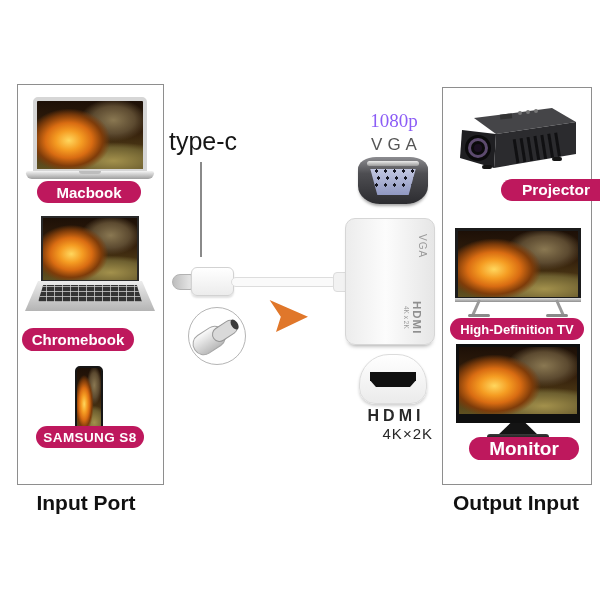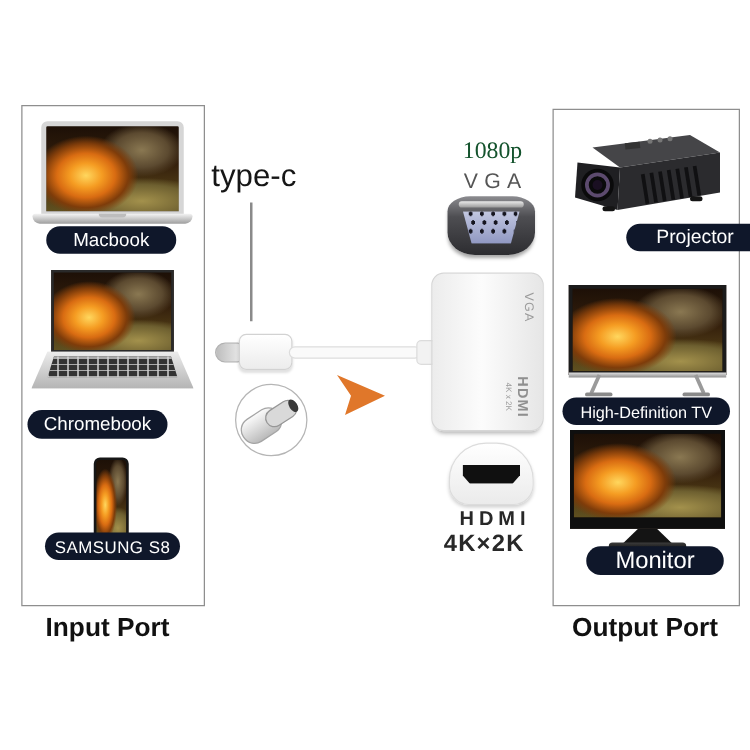--- a/index.html
+++ b/index.html
@@ -2,21 +2,21 @@
 <html><head>
 <meta charset="utf-8">
 <style>
   html,body{margin:0;padding:0;background:#fff;}
   #canvas{position:relative;width:600px;height:600px;background:#fff;overflow:hidden;
           font-family:"Liberation Sans",sans-serif;}
   .abs{position:absolute;}
   
   .group-box{position:absolute;border:1.5px solid #8e8e8e;background:#fff;}
   
-  .pill{position:absolute;background:#0f172a;border-radius:12px;color:#fff;font-weight:normal;
+  .pill{position:absolute;background:#be185d;border-radius:12px;color:#fff;font-weight:bold;
         display:flex;align-items:center;justify-content:center;white-space:nowrap;}
   .caption{position:absolute;font-weight:bold;font-size:21px;color:#111;text-align:center;}
   
   .fire{background-color:#1c0f06;background-image:
     radial-gradient(ellipse 55% 65% at 30% 58%, #ffd75e 0%, #f59c22 22%, #d96c12 40%, #7e3c0a 58%, rgba(40,20,8,0) 72%),
     radial-gradient(ellipse 45% 45% at 72% 28%, #8a7852 0%, #5c4a30 45%, rgba(40,30,18,0) 70%),
     radial-gradient(ellipse 70% 35% at 72% 88%, #a3914c 0%, #6e6030 55%, rgba(60,50,20,0) 78%),
     radial-gradient(ellipse 12% 40% at 52% 48%, #1f1008 30%, rgba(0,0,0,0) 65%),
     linear-gradient(180deg,#1d1007 0%,#35200c 45%,#4f3c16 75%,#5f5020 100%);}
   
@@ -63,21 +63,21 @@
   .adapter{left:345px;top:218px;width:90px;height:127px;border-radius:10px;box-sizing:border-box;
     background:linear-gradient(90deg,#ececec,#fcfcfc 45%,#e6e6e6);border:1px solid #d6d6d6;
     box-shadow:0 4px 4px -3px rgba(0,0,0,.35);}
   .vtext{position:absolute;writing-mode:vertical-rl;color:#9a9a9a;white-space:nowrap;}
   .magnifier{left:188px;top:307px;width:58px;height:58px;border:1.2px solid #b5b5b5;border-radius:50%;
     background:#fff;box-sizing:border-box;}
   .arrow{left:268px;top:300px;width:40px;height:32px;
     clip-path:polygon(4% 0%,100% 52%,20% 100%,32% 52%);}
   
   .res-1080p{left:355px;top:110px;width:78px;text-align:center;font-family:"Liberation Serif",serif;
-    font-size:19px;color:#14532d;}
+    font-size:19px;color:#8b5cf6;}
   .vga-word{left:355px;top:135px;width:78px;text-align:center;font-size:17px;letter-spacing:5px;
     text-indent:5px;color:#555;}
   .vga-conn{left:358px;top:157px;width:70px;height:47px;box-sizing:border-box;
     border-radius:18px 18px 22px 22px / 12px 12px 18px 18px;
     background:linear-gradient(180deg,#8c8c90,#4e4e52 35%,#2c2c30);
     box-shadow:0 3px 3px -1px rgba(0,0,0,.35);}
   .vga-band{margin:4px 9px 0;height:5px;border-radius:3px;background:linear-gradient(180deg,#ebebeb,#9a9a9a);}
   .vga-face{margin:3px auto 0;width:54px;height:26px;
     clip-path:polygon(8% 0,92% 0,79% 100%,21% 100%);
     background:linear-gradient(180deg,#c2c7e0,#9098c2);}
@@ -85,21 +85,21 @@
     background-image:radial-gradient(circle 1.8px,#15151f 90%,transparent 100%);
     background-size:9px 4px;background-repeat:repeat-x;}
   
   .hdmi-conn{left:359px;top:354px;width:68px;height:50px;box-sizing:border-box;
     background:linear-gradient(180deg,#ffffff,#ebebeb);border:1px solid #dcdcdc;
     border-radius:30px 30px 16px 16px;box-shadow:0 2px 3px rgba(0,0,0,.18);}
   .hdmi-port{margin:17px auto 0;width:46px;height:15px;background:#101010;
     clip-path:polygon(0 0,100% 0,100% 55%,87% 100%,13% 100%,0 55%);}
   .hdmi-word{left:355px;top:407px;width:78px;text-align:center;font-size:16px;font-weight:bold;
     letter-spacing:4px;text-indent:4px;color:#282828;}
-  .hdmi-res{left:355px;top:425px;width:78px;text-align:left;font-size:19px;font-weight:bold;
+  .hdmi-res{left:355px;top:425px;width:78px;text-align:right;font-size:15px;font-weight:normal;
     letter-spacing:1px;color:#282828;}
 </style>
 </head>
 <body>
 
 <div id="canvas">
 
   <div class="group-box" style="left:17px;top:84px;width:145px;height:399px;"></div>
 
   <div class="abs fire mac-screen"></div>
@@ -198,15 +198,15 @@
   <div class="abs tv-leg" style="left:555px;top:300px;transform:rotate(-24deg);"></div>
   <div class="abs tv-foot" style="left:468px;top:314px;"></div>
   <div class="abs tv-foot" style="left:546px;top:314px;"></div>
   <div class="pill" style="left:450px;top:318px;width:134px;height:22px;font-size:13px;">High-Definition TV</div>
 
   <div class="abs fire mon-screen"></div>
   <div class="abs mon-neck"></div>
   <div class="abs mon-base"></div>
   <div class="pill" style="left:469px;top:425px;width:110px;height:23px;font-size:19px;margin-top:12px;">Monitor</div>
 
-  <div class="caption" style="left:442px;top:491px;width:148px;">Output Port</div>
+  <div class="caption" style="left:442px;top:491px;width:148px;">Output Input</div>
 
 </div>
 
 </body></html>

